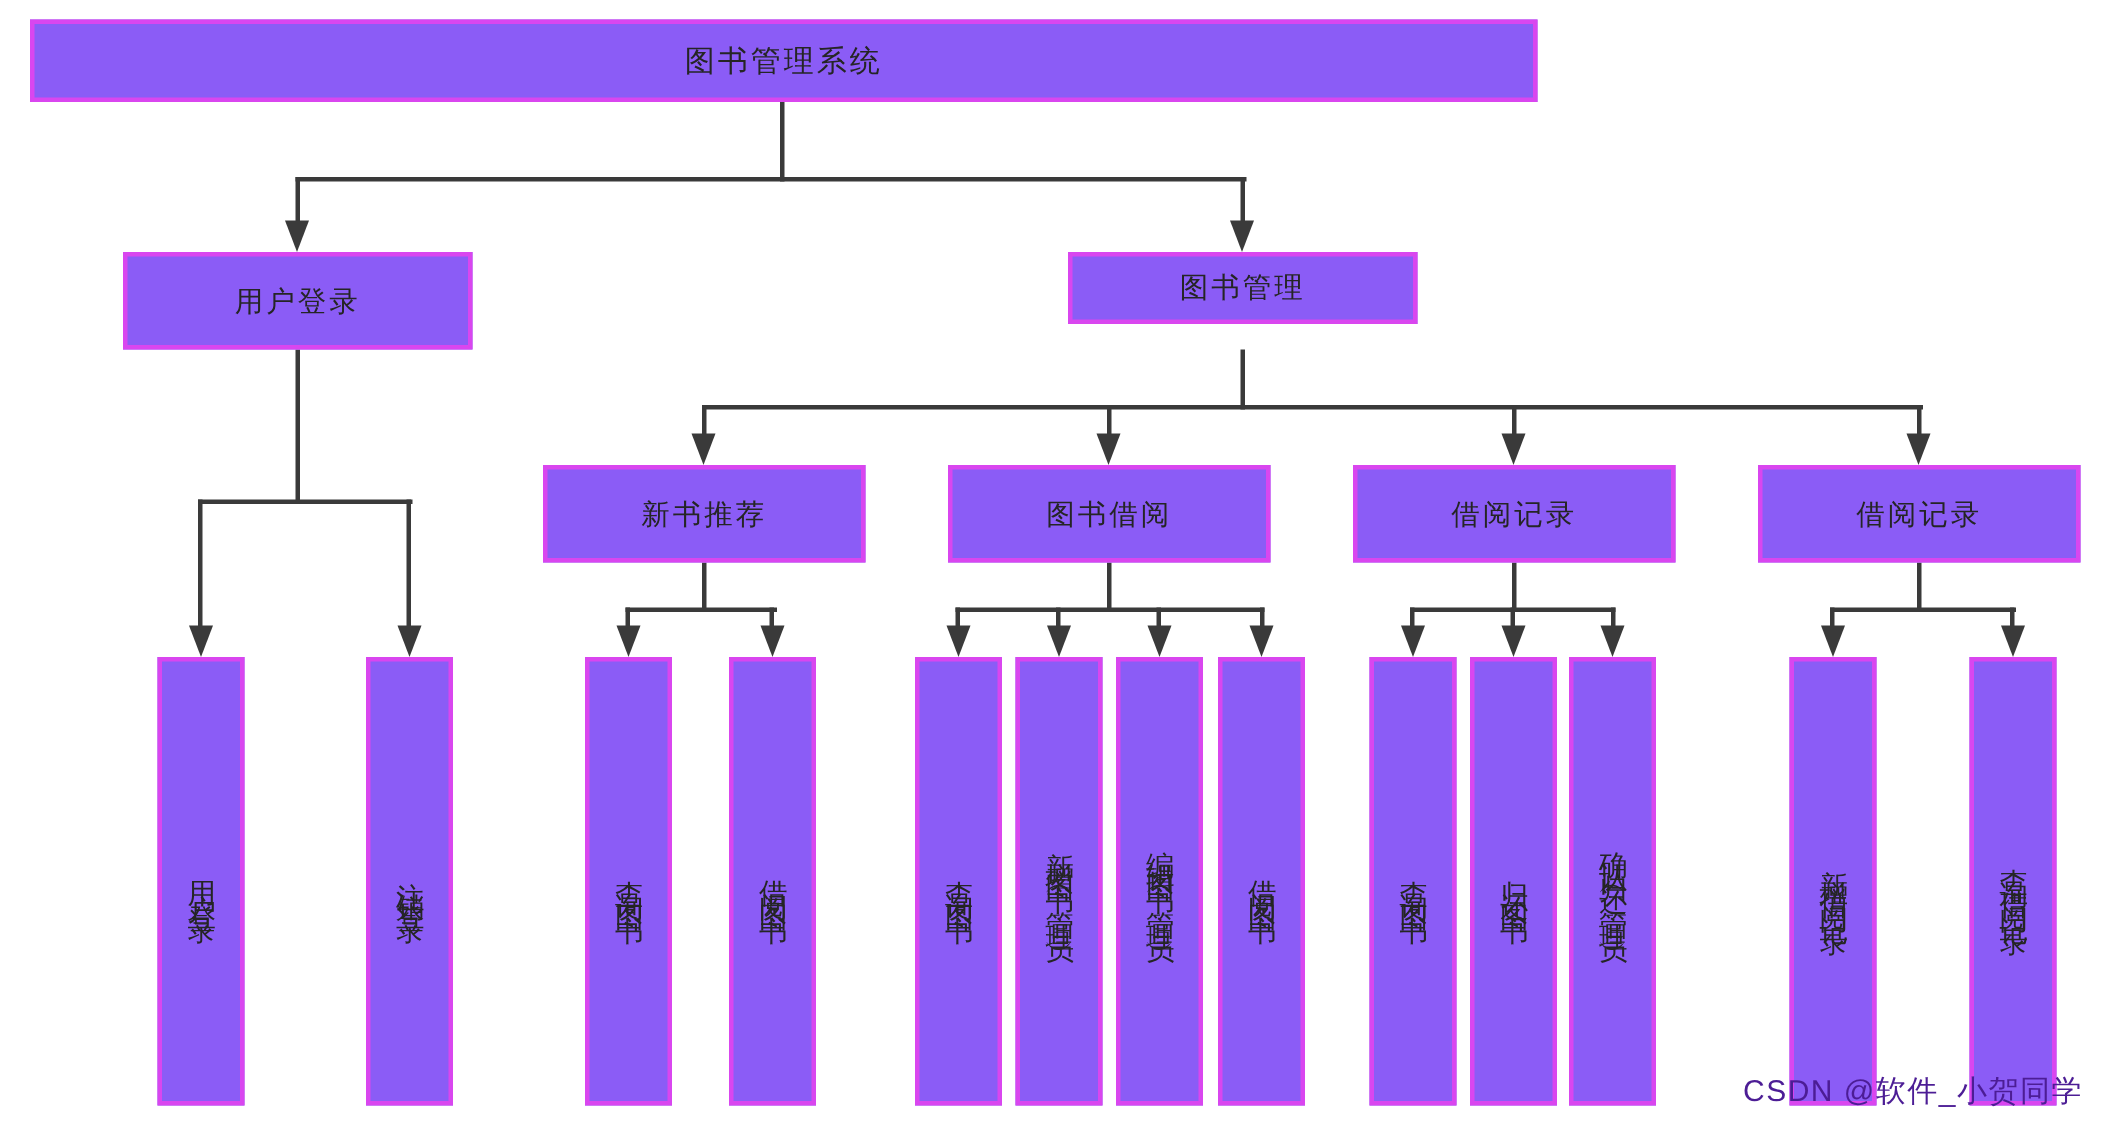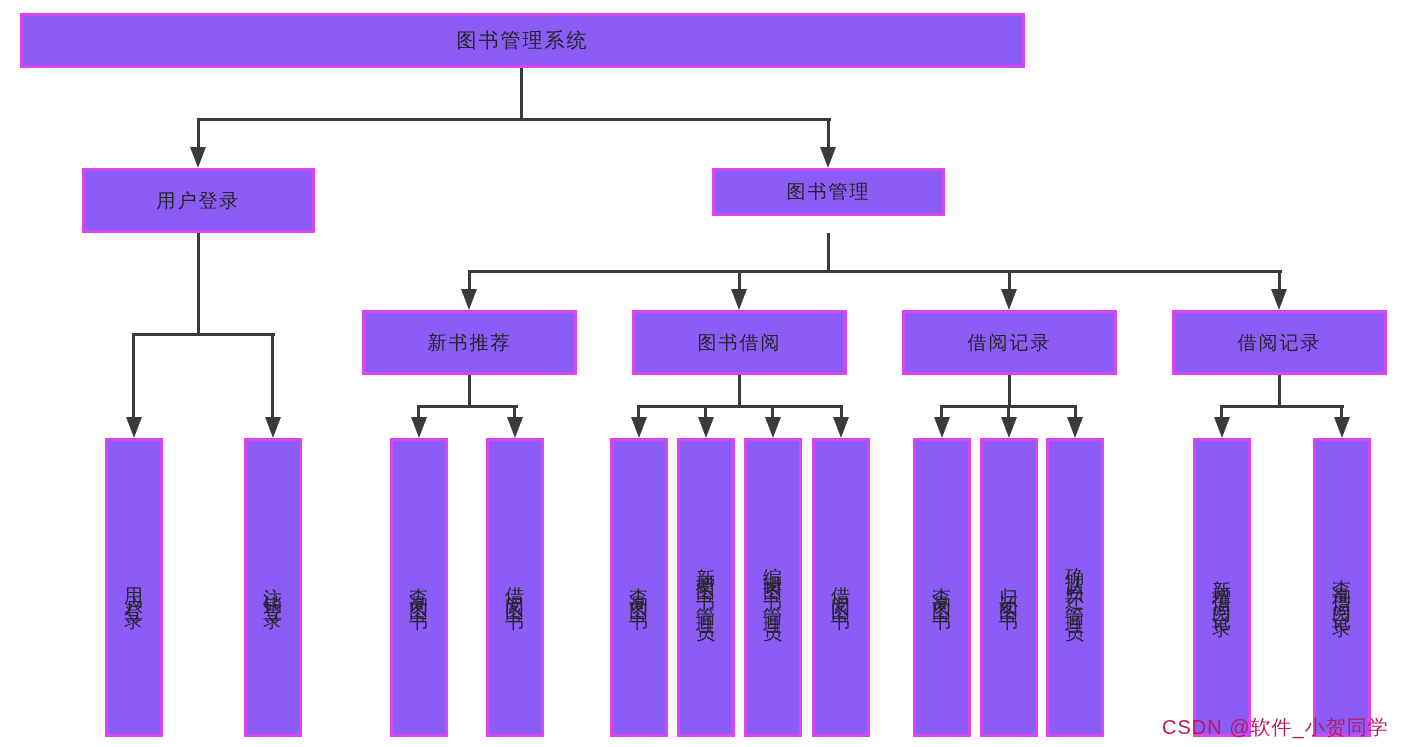--- a/index.html
+++ b/index.html
@@ -49,21 +49,21 @@
     border-right: 8px solid transparent;
     border-top: 21px solid #3a3a3a;
     z-index: 1;
   }
   .watermark {
     position: absolute;
     top: 714px;
     left: 1162px;
     width: 240px;
     font-size: 20px;
-    color: #be185d;
+    color: #4c1d95;
     letter-spacing: 1px;
     white-space: nowrap;
     z-index: 5;
   }
 </style>
 </head>
 <body>
 
 <div id="canvas">
 

